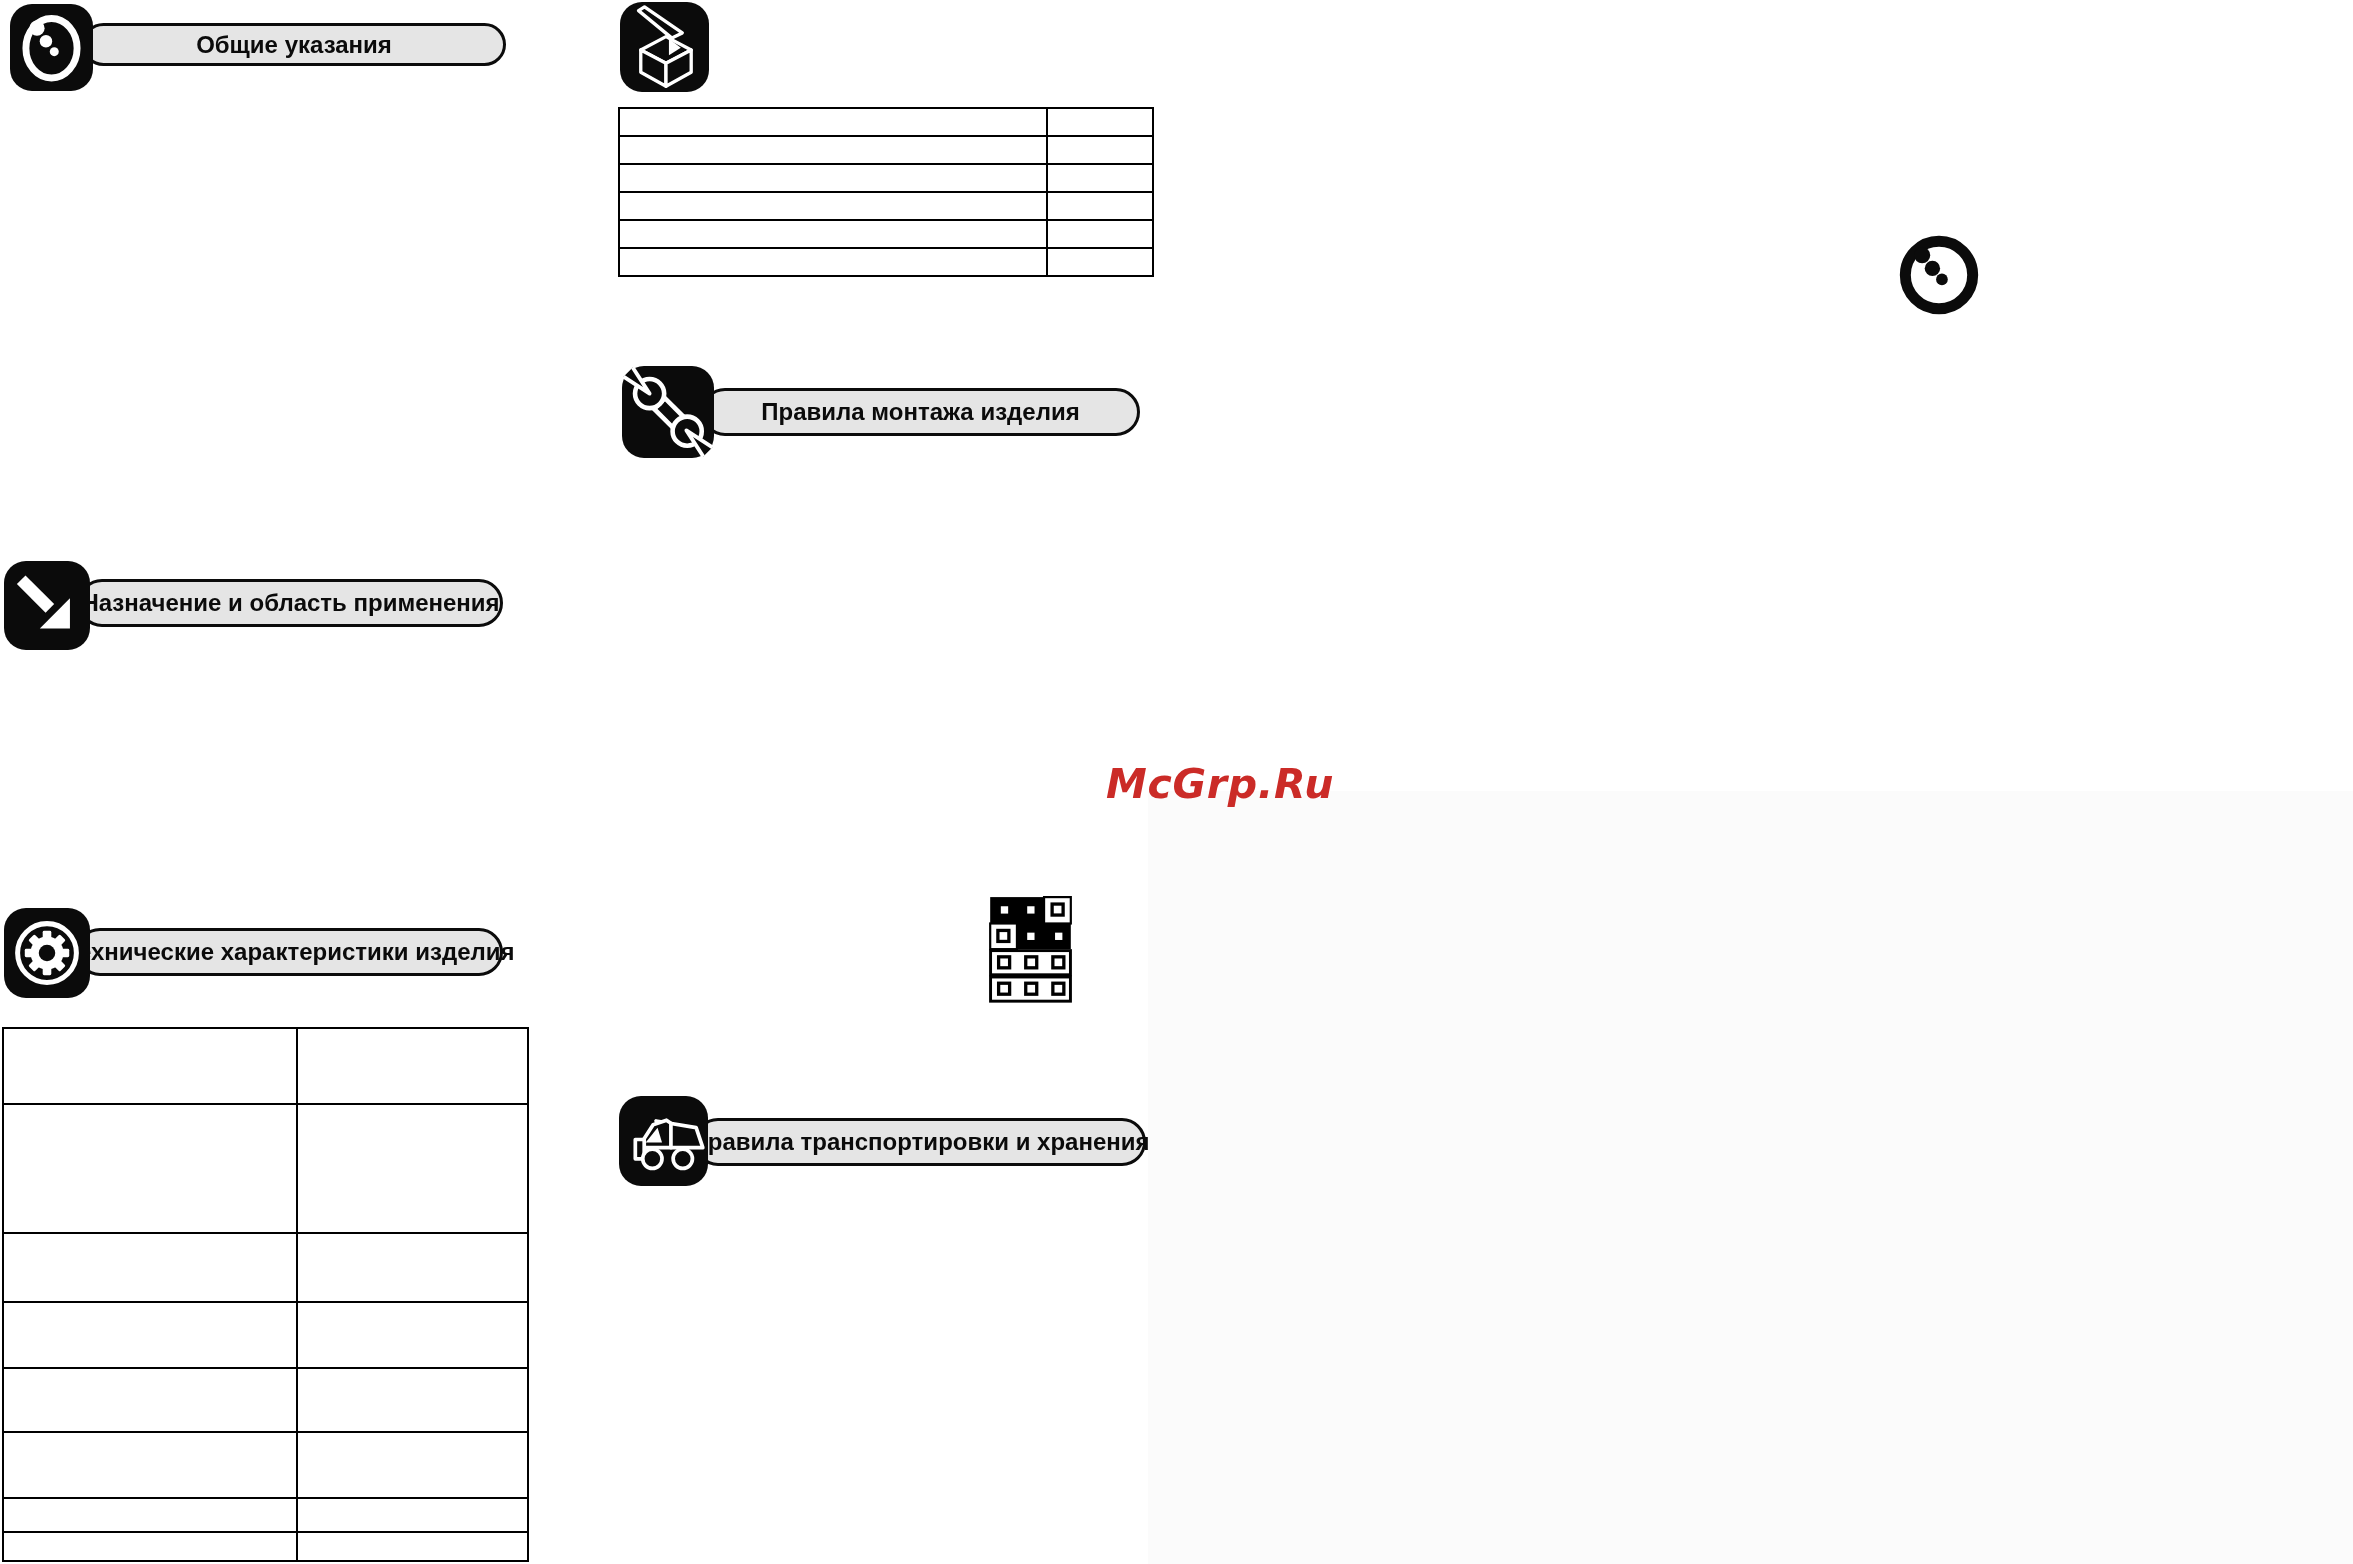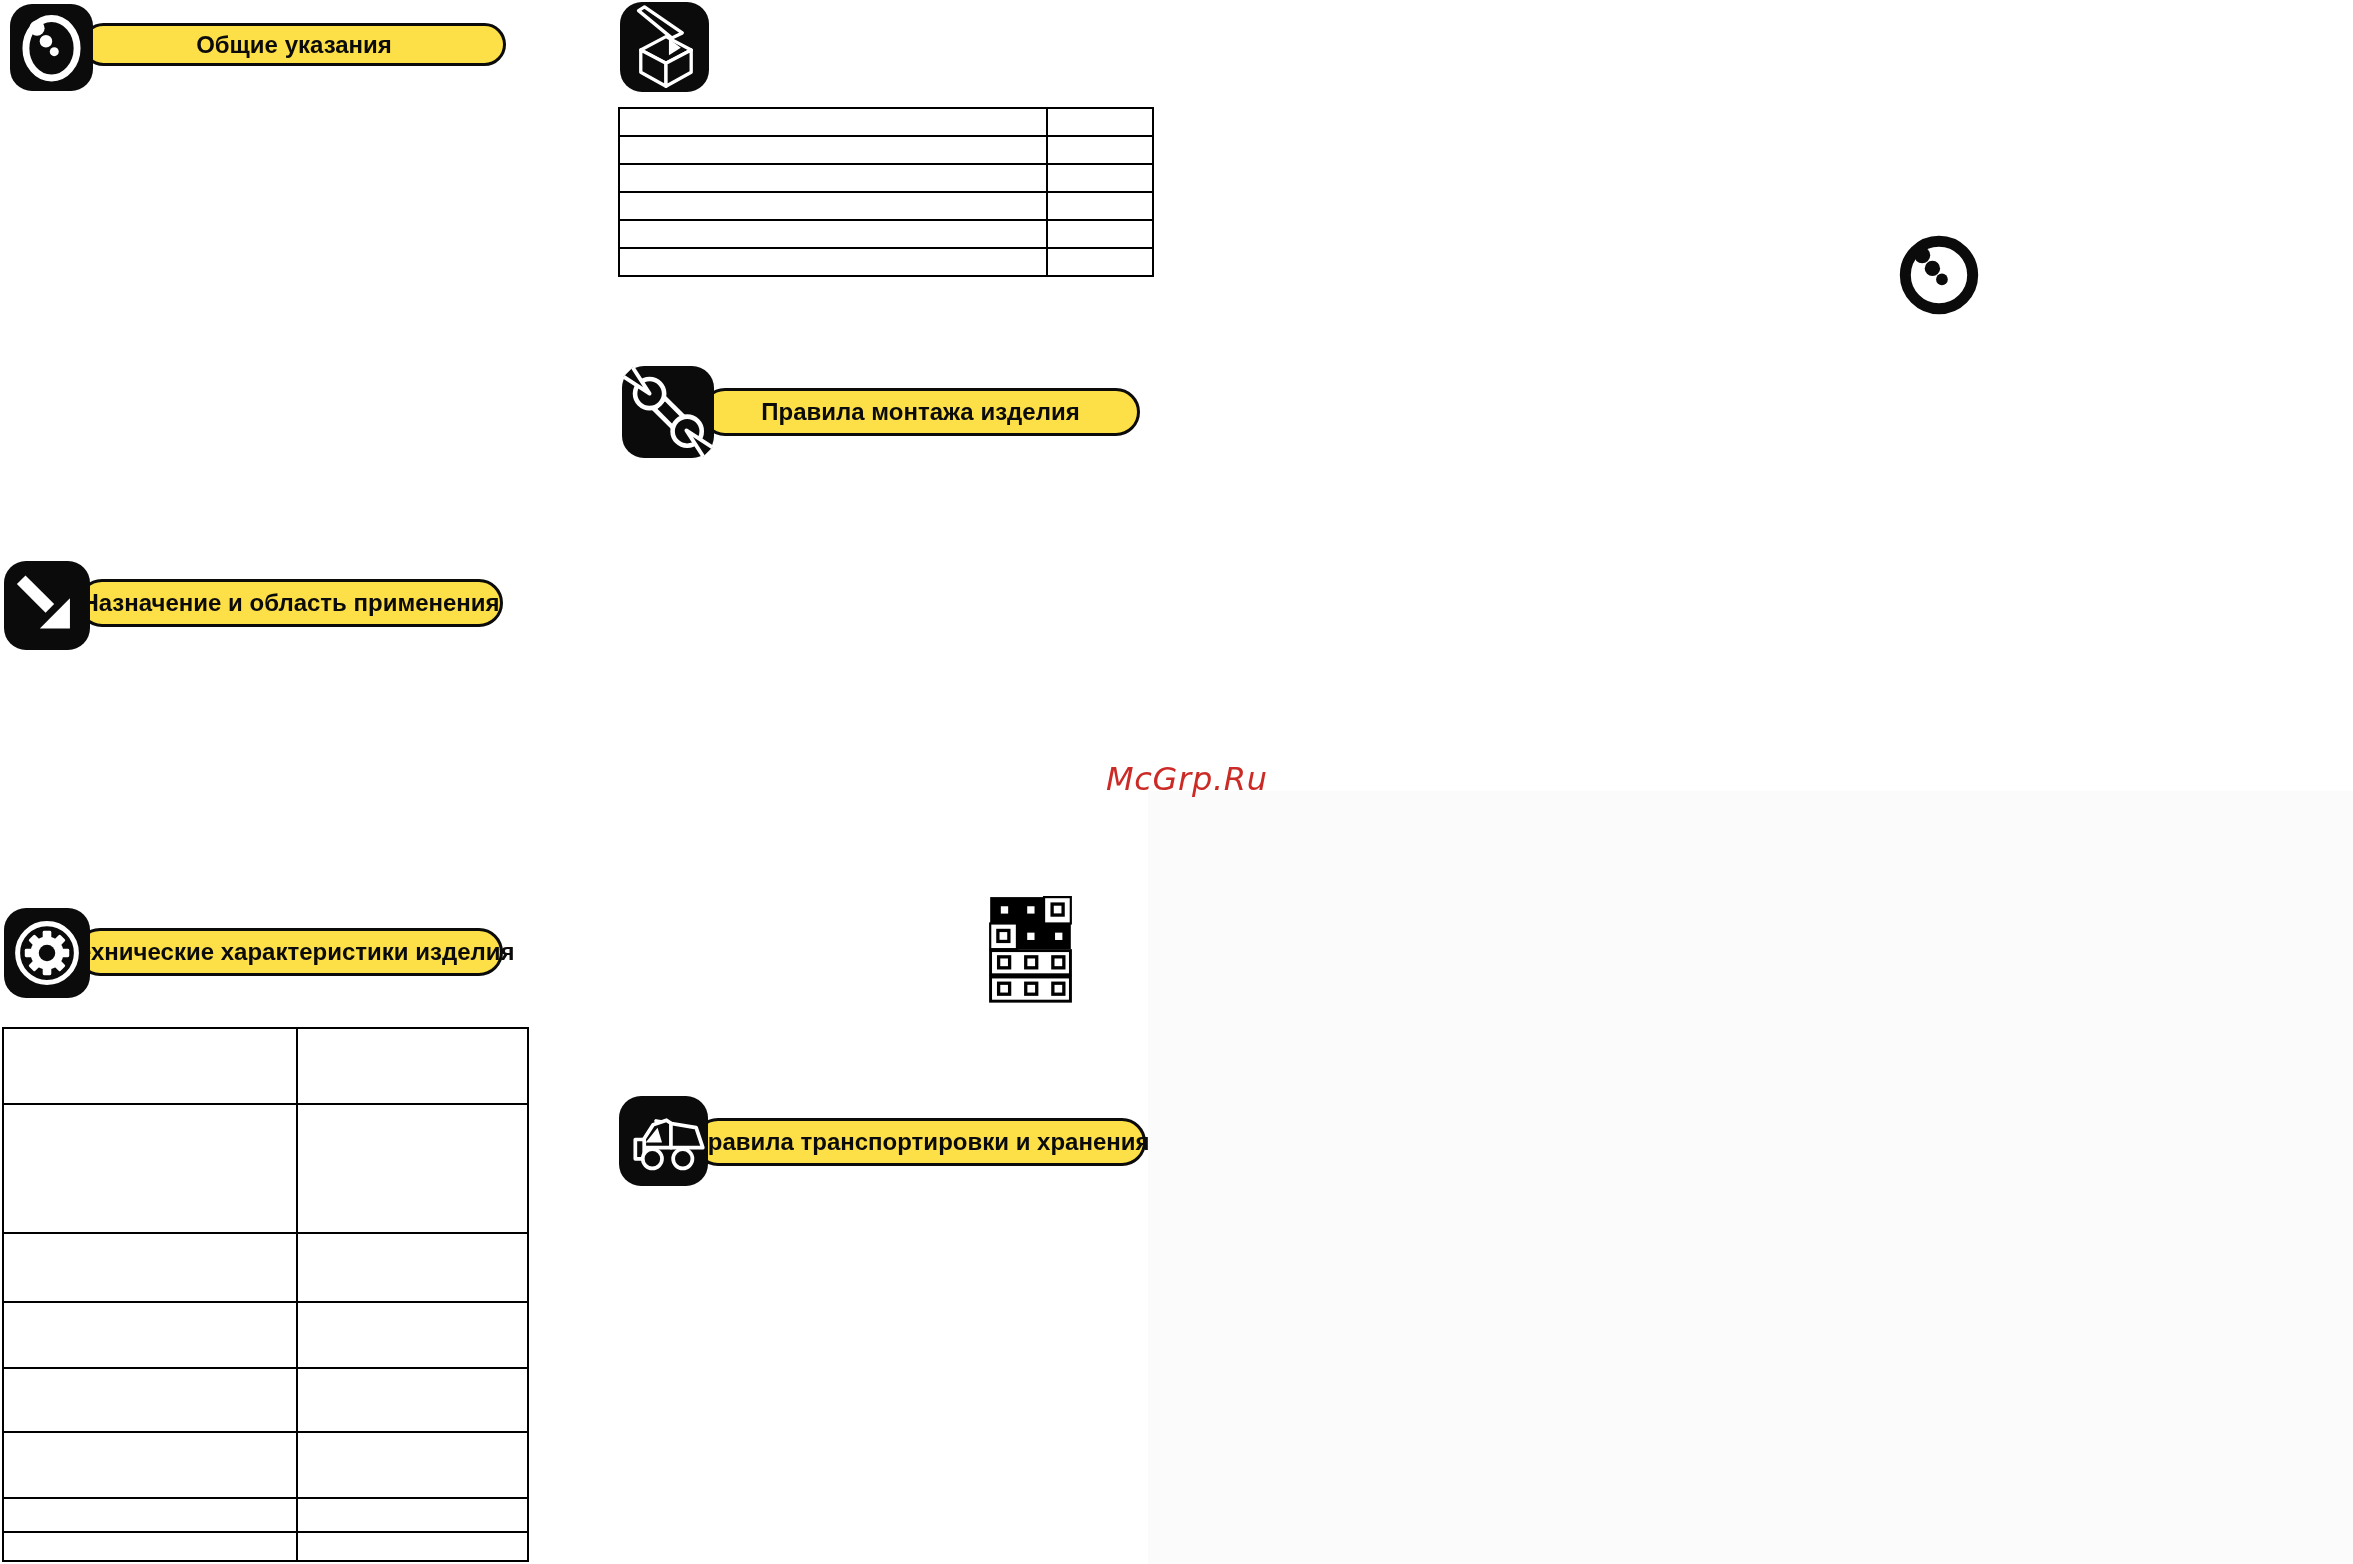--- a/index.html
+++ b/index.html
@@ -9,34 +9,34 @@
   }
   .abs{position:absolute;}
   .shade{left:1148px;top:791px;width:1206px;height:774px;background:#fbfbfb;z-index:0;}
   
   .section{z-index:2;}
   .icon-box{
     position:absolute;background:#0b0b0b;border-radius:22px;z-index:3;
   }
   .icon-box svg{display:block;width:100%;height:100%;}
   .pill{
-    position:absolute;background:#fde047;border:3.7px solid #0b0b0b;border-radius:26.4px;
+    position:absolute;background:#e5e5e5;border:3.7px solid #0b0b0b;border-radius:26.4px;
     display:flex;align-items:center;justify-content:center;z-index:2;box-sizing:border-box;
   }
   .pill span{
     font-weight:bold;color:#0b0b0b;white-space:nowrap;
     font-size:24px;letter-spacing:0px;
   }
   
   table.blank{border-collapse:collapse;table-layout:fixed;background:#ffffff;z-index:2;position:absolute;}
   table.blank td{border:2.2px solid #000000;padding:0;font-size:17.6px;color:#000;}
   
   .watermark{
-    font-family:"DejaVu Sans", sans-serif;font-style:italic;font-weight:normal;
-    font-size:32px;letter-spacing:0.7px;z-index:2;
+    font-family:"DejaVu Sans", sans-serif;font-style:italic;font-weight:bold;
+    font-size:41px;letter-spacing:0.7px;z-index:2;
   }
   
   .brand-text{
     font-family:"DejaVu Sans", sans-serif;font-weight:bold;color:#0b0b0b;
     font-size:56px;letter-spacing:-2.2px;line-height:82px;white-space:nowrap;z-index:2;
   }
   .qr{z-index:2;}
 </style>
 </head>
 <body>

